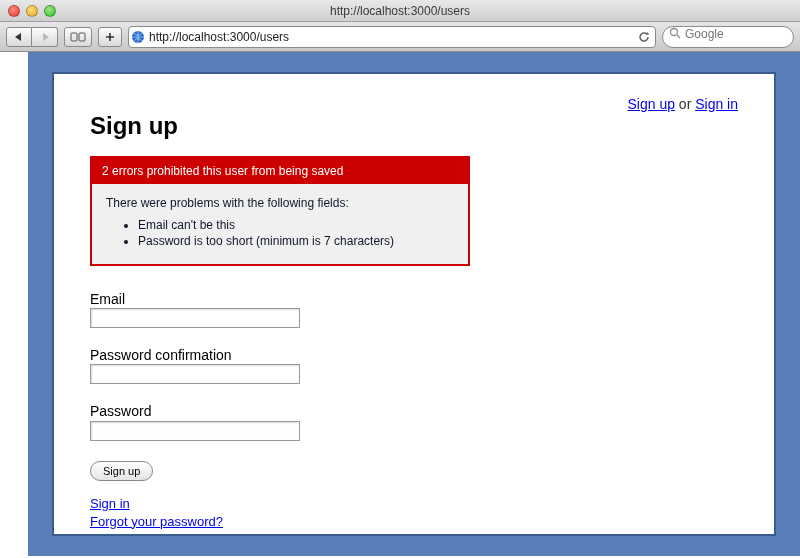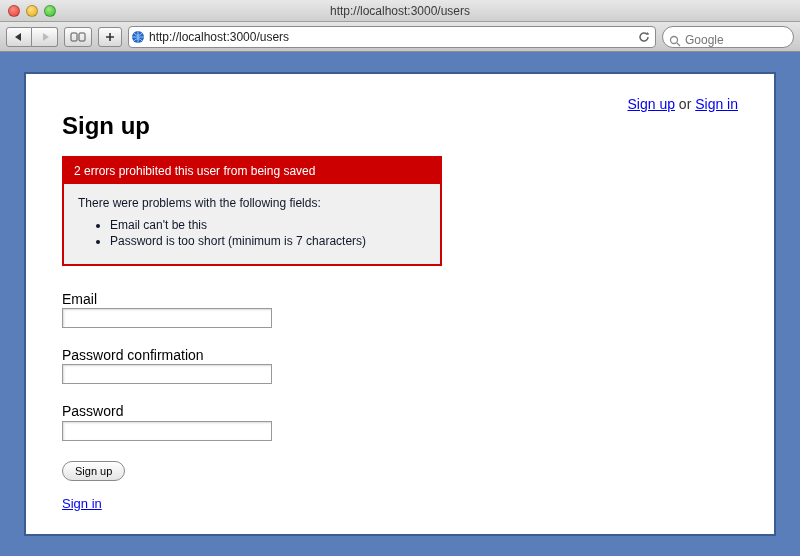--- a/index.html
+++ b/index.html
@@ -92,37 +92,38 @@
     width: 14px; height: 14px;
     color: #555;
   }
   .search-wrap {
     width: 132px;
     height: 22px;
     border: 1px solid #8b8b8b;
     border-radius: 11px;
     background: #fff;
     display: flex;
-    align-items: flex-end;
+    align-items: flex-start;
     padding: 0 8px 0 6px;
     gap: 4px;
   }
   .mag { width: 12px; height: 12px; color: #888; flex-shrink: 0; }
   .search-input {
     flex: 1; min-width: 0;
     border: none; outline: none;
     font-size: 12px;
     color: #666;
     background: transparent;
   }
   
   .viewport {
     height: 504px;
     background: #5a7eba;
     padding: 20px 24px;
+    margin-left: 28px;
   }
   .page {
     background: #fff;
     border: 2px solid #3a5c8f;
     height: 464px;
     padding: 20px 36px;
     position: relative;
   }
   .topnav {
     position: absolute;
@@ -283,16 +284,17 @@
     </div>
     <div class="form-row">
       <label>Password</label>
       <input type="password" style="">
     </div>
 
     <button class="submit-btn">Sign up</button>
 
     <div class="links">
       <a href="#">Sign in</a><br>
+      <a href="#">Forgot your password?</a>
     </div>
 
   </div>
 </div>
 
 </body></html>

